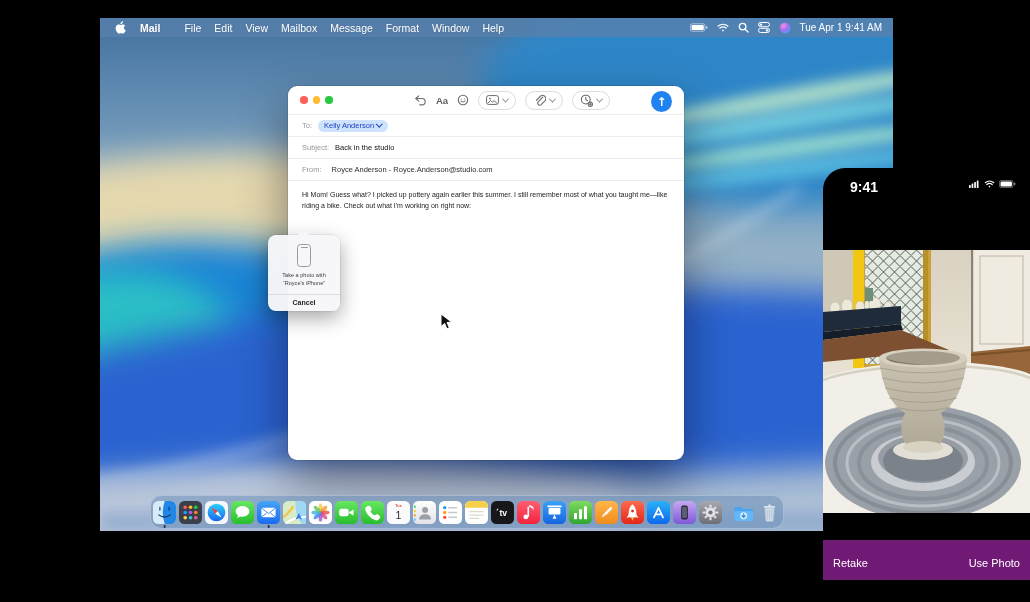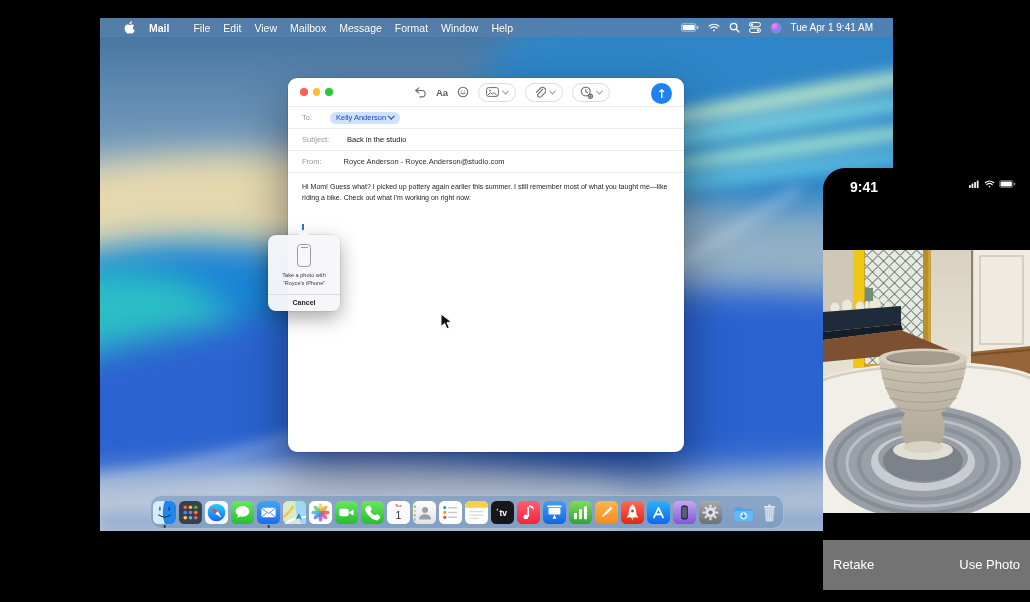--- a/index.html
+++ b/index.html
@@ -3,41 +3,41 @@
 <meta charset="utf-8">
 <style>
   html,body{margin:0;padding:0;background:#000;}
   .stage{position:relative;width:1030px;height:602px;background:#000;overflow:hidden;
          font-family:"Liberation Sans",sans-serif;-webkit-font-smoothing:antialiased;}
   
   .mac{position:absolute;left:100px;top:18px;width:793px;height:513px;overflow:hidden;background:#2e6aa8;}
   .wallpaper{position:absolute;inset:0;z-index:0;}
   
   .menubar{position:absolute;top:0;left:0;right:0;height:19px;z-index:5;display:flex;align-items:center;
-           background:rgba(88,128,172,.78);color:#fff;font-size:10.5px;padding:0 20px;box-sizing:border-box;}
+           background:rgba(88,128,172,.78);color:#fff;font-size:10.5px;padding:0 11px;box-sizing:border-box;}
   .menubar .apple{display:flex;align-items:center;margin:0 6px 0 4px;}
   .menu-items{display:flex;align-items:center;gap:13px;margin-left:24px;}
   .menu-item{white-space:nowrap;text-shadow:0 0 2px rgba(0,0,0,.15);}
   .menu-app{font-weight:700;margin-left:8px;}
   .menu-right{margin-left:auto;display:flex;align-items:center;gap:9px;}
   .clock{font-size:10px;white-space:nowrap;}
   
-  .win{position:absolute;left:188px;top:60px;width:396px;height:374px;background:#fff;border-radius:9px;z-index:3;
+  .win{position:absolute;left:188px;top:68px;width:396px;height:374px;background:#fff;border-radius:9px;z-index:3;
        box-shadow:0 22px 50px rgba(0,0,20,.45),0 0 0 .5px rgba(0,0,0,.18);}
   .win-toolbar{height:28px;position:relative;display:flex;align-items:center;padding:0 12px;border-bottom:1px solid #ececee;}
   .lights{display:flex;gap:5px;}
   .light{width:7.5px;height:7.5px;border-radius:50%;}
   .tools{position:absolute;left:126px;top:0;height:28px;display:flex;align-items:center;gap:9px;color:#6b6b70;}
   .toolbtn{display:flex;align-items:center;gap:3px;}
   .aa{font-size:9.5px;font-weight:600;color:#5c5c61;}
   .pill{display:flex;align-items:center;gap:4px;border:1px solid #dcdce0;border-radius:11px;height:17px;padding:0 7px;background:#fff;}
   .chev{width:4px;height:4px;border-right:1.2px solid #8a8a90;border-bottom:1.2px solid #8a8a90;transform:rotate(45deg) translate(-1px,-1px);}
   .send{position:absolute;right:12px;top:5px;width:21px;height:21px;border-radius:50%;display:flex;align-items:center;
         justify-content:center;color:#fff;font-size:12px;font-weight:700;font-family:"DejaVu Sans",sans-serif;}
-  .frow{display:flex;align-items:center;height:21px;border-bottom:1px solid #ededef;padding:0 14px;color:#97979c;font-size:7.5px;gap:12px;}
+  .frow{display:flex;align-items:center;height:21px;border-bottom:1px solid #ededef;padding:0 14px;color:#97979c;font-size:7.5px;}
   .frow .lab{margin-right:6px;}
   .fval{color:#141416;}
   .subject-val{font-weight:500;}
   .from-val{color:#2c2c2e;margin-left:4px;}
   .to-pill{display:inline-flex;align-items:center;gap:3px;border-radius:8px;padding:1.5px 6px;font-size:7.5px;}
   .to-chev{width:3.5px;height:3.5px;border-right:1.1px solid #1d43c8;border-bottom:1.1px solid #1d43c8;transform:rotate(45deg) translate(-1px,-1px);}
   .body-text{padding:9px 14px 0;font-size:7px;line-height:1.55;color:#1b1b1d;}
   .caret{position:absolute;left:14px;top:146px;width:1.6px;height:8.5px;}
   
   .pop{position:absolute;left:168px;top:217px;width:72px;background:rgba(247,247,249,.97);border-radius:8px;z-index:4;text-align:center;
@@ -58,21 +58,21 @@
   .dock-item svg{display:block;width:23px;height:23px;}
   .run-dot{position:absolute;bottom:-4.5px;left:50%;transform:translateX(-50%);width:2.6px;height:2.6px;border-radius:50%;background:rgba(25,42,60,.95);}
   .dock-sep{width:1px;height:25px;background:rgba(255,255,255,.38);margin:0 5px;}
   
   .cursor{position:absolute;left:340px;top:295px;z-index:6;}
   
   .iphone{position:absolute;left:823px;top:168px;width:207px;height:434px;background:#000;border-top-left-radius:22px;z-index:7;overflow:hidden;}
   .ip-time{position:absolute;left:27px;top:11px;font-size:14px;font-weight:600;color:#fff;}
   .ip-icons{position:absolute;right:14px;top:12px;display:flex;gap:4px;align-items:center;}
   .ip-photo{position:absolute;top:82px;left:0;width:207px;height:263px;}
-  .ip-actions{position:absolute;top:372px;left:0;right:0;height:50px;background:#737373;color:#fff;font-size:13px;}
+  .ip-actions{position:absolute;top:372px;left:0;right:0;height:40px;background:#701a75;color:#fff;font-size:11px;}
   .ip-retake{position:absolute;left:10px;top:17px;}
   .ip-usephoto{position:absolute;right:10px;top:17px;}
 </style>
 </head>
 <body>
 
 <div class="stage">
 
   <div class="mac">
 

